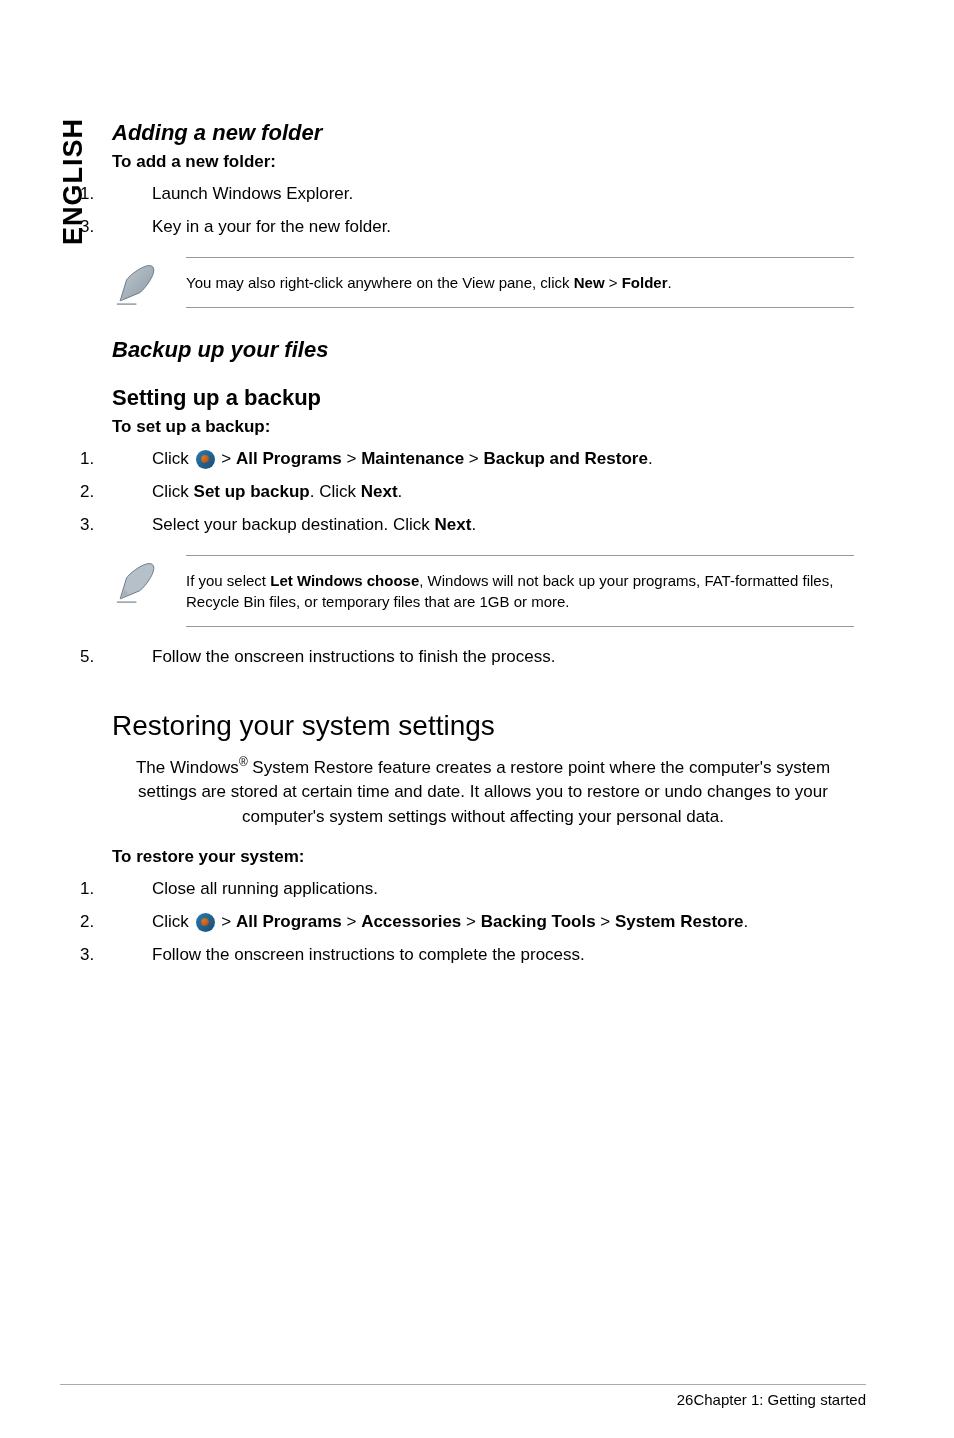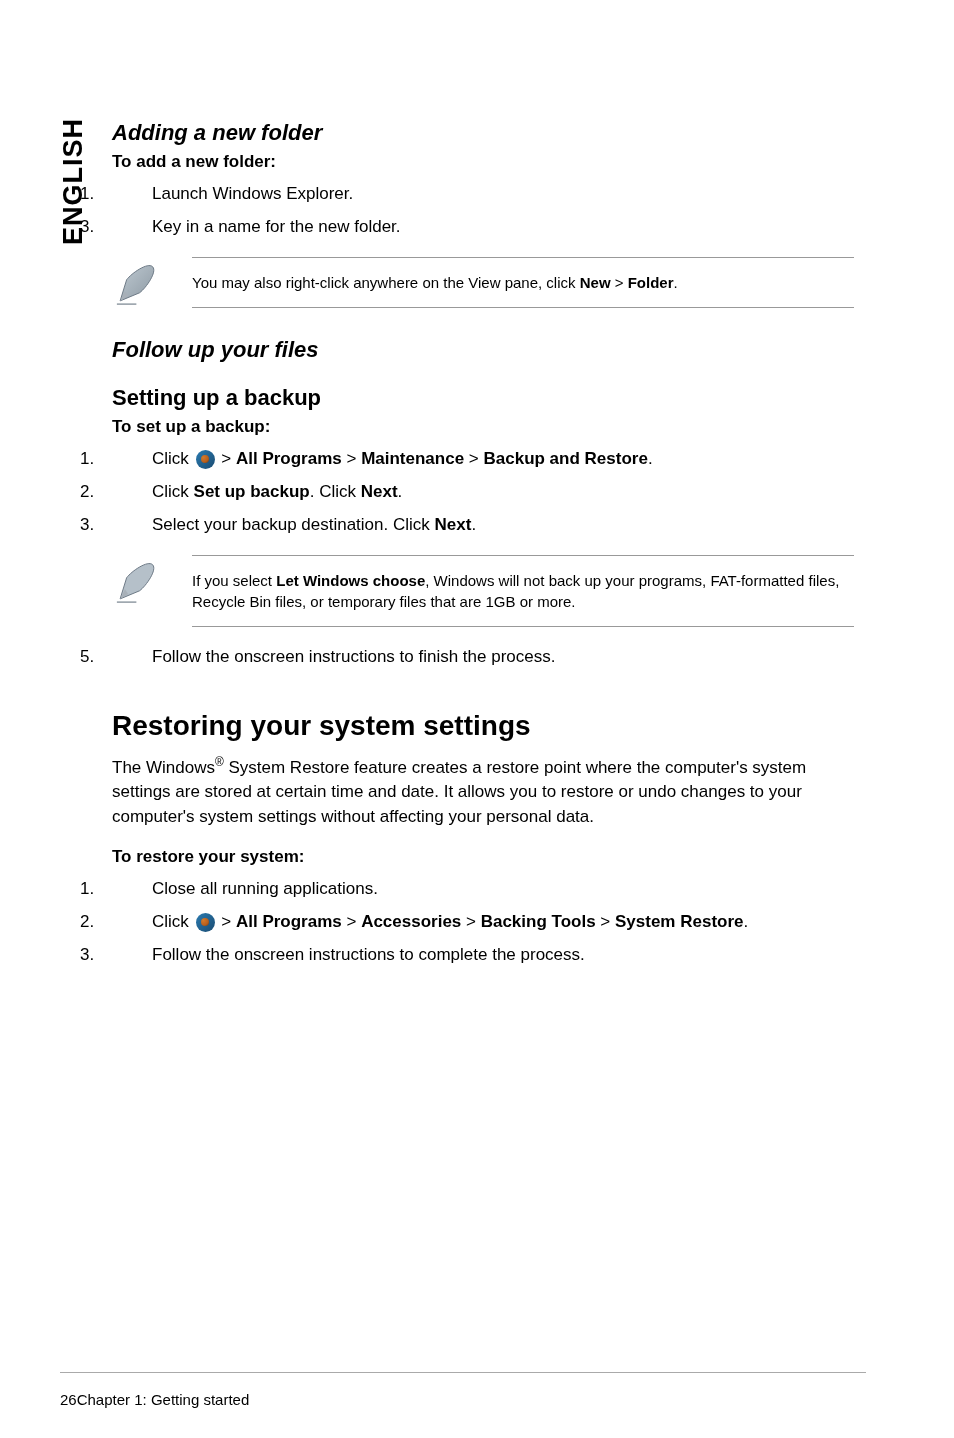--- a/index.html
+++ b/index.html
@@ -55,21 +55,21 @@
     padding-left: 32px;
     text-indent: -32px;
   }
   ol li span.num {
     display: inline-block;
     width: 40px;
   }
   .note-box {
     display: flex;
     align-items: flex-start;
-    gap: 28px;
+    gap: 22px;
     margin: 18px 0 18px 0;
   }
   .note-icon {
     width: 52px;
     height: 52px;
     flex-shrink: 0;
   }
   .note-text-wrap {
     flex: 1;
   }
@@ -80,27 +80,28 @@
   }
   .note-text {
     font-size: 15px;
     color: #000;
     padding: 14px 0;
     line-height: 1.4;
   }
   .bold { font-weight: bold; }
   h1.big {
     font-size: 28px;
-    font-weight: bold;
+    font-weight: normal;
     margin: 40px 0 12px 0;
   }
   p.body {
     font-size: 17px;
     line-height: 1.45;
     margin: 0 0 18px 0;
+    text-align: center;
   }
   h3.sub2 {
     font-size: 22px;
     font-weight: bold;
     margin: 22px 0 4px 0;
   }
   .start-icon {
     display: inline-block;
     width: 19px;
     height: 19px;
@@ -118,40 +119,40 @@
     background: radial-gradient(circle at 30% 30%, #d47a2a 0%, #b85f1d 60%, #6b360c 100%);
     left: 5px; top: 5px;
   }
   .footer {
     position: absolute;
     bottom: 30px;
     left: 60px;
     right: 88px;
     font-size: 15px;
     display: flex;
-    justify-content: flex-start;
+    justify-content: flex-end;
     border-top: 1px solid #aaa;
-    padding-top: 18px;
+    padding-top: 6px;
     color: #000;
   }
   sup { font-size: 0.7em; }
 </style>
 </head>
 <body>
 
 <div class="page">
   <div class="side-tab">ENGLISH</div>
 
   <div class="content">
 
     <h2 class="section">Adding a new folder</h2>
     <p class="subhead">To add a new folder:</p>
     <ol style="list-style: none;">
       <li><span class="num">1.</span><span>Launch Windows Explorer.</span></li>
-      <li><span class="num">3.</span><span>Key in a name for the new folder.</span></li>
+      <li><span class="num">3.</span><span>Key in a your for the new folder.</span></li>
     </ol>
 
     <div class="note-box">
       <svg class="note-icon" viewBox="0 0 64 64">
         <defs>
           <linearGradient id="g1" x1="0" y1="0" x2="1" y2="1">
             <stop offset="0%" stop-color="#bfcad2"></stop>
               <stop offset="100%" stop-color="#8d99a3"></stop>
           </linearGradient>
         </defs>
@@ -161,21 +162,21 @@
       </svg>
       <div class="note-text-wrap">
         <hr class="note-rule">
         <div class="note-text">
           <span>You may also right-click anywhere on the View pane, click </span><span class="bold">New</span><span> &gt; </span><span class="bold">Folder</span><span>.</span>
         </div>
         <hr class="note-rule">
       </div>
     </div>
 
-    <h2 class="section" style="margin-top:28px">Follow up your files</h2>
+    <h2 class="section" style="margin-top:28px">Backup up your files</h2>
     <h3 class="sub2">Setting up a backup</h3>
     <p class="subhead">To set up a backup:</p>
     <ol style="list-style: none;">
       <li><span class="num">1.</span><span>Click </span><span class="start-icon"></span><span> &gt; </span><span class="bold">All Programs</span><span> &gt; </span><span class="bold">Maintenance</span><span> &gt; </span><span class="bold">Backup and Restore</span><span>.</span></li>
       <li><span class="num">2.</span><span>Click </span><span class="bold">Set up backup</span><span>. Click </span><span class="bold">Next</span><span>.</span></li>
       <li><span class="num">3.</span><span>Select your backup destination. Click </span><span class="bold">Next</span><span>.</span></li>
     </ol>
 
     <div class="note-box">
       <svg class="note-icon" viewBox="0 0 64 64">

